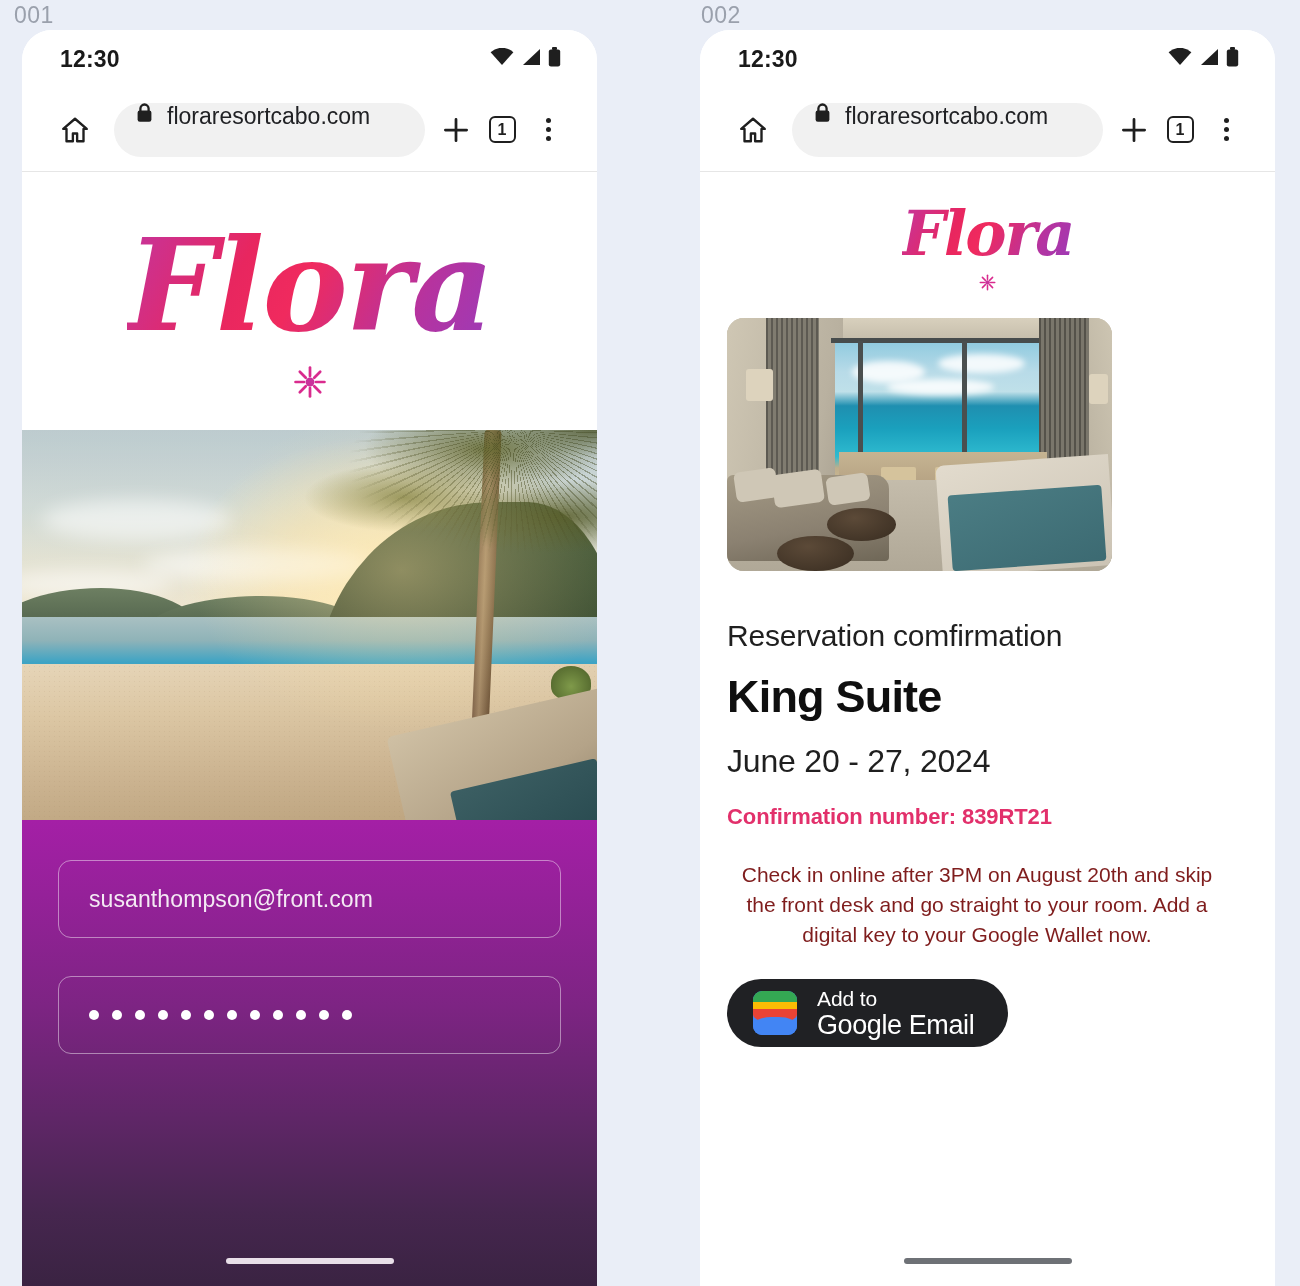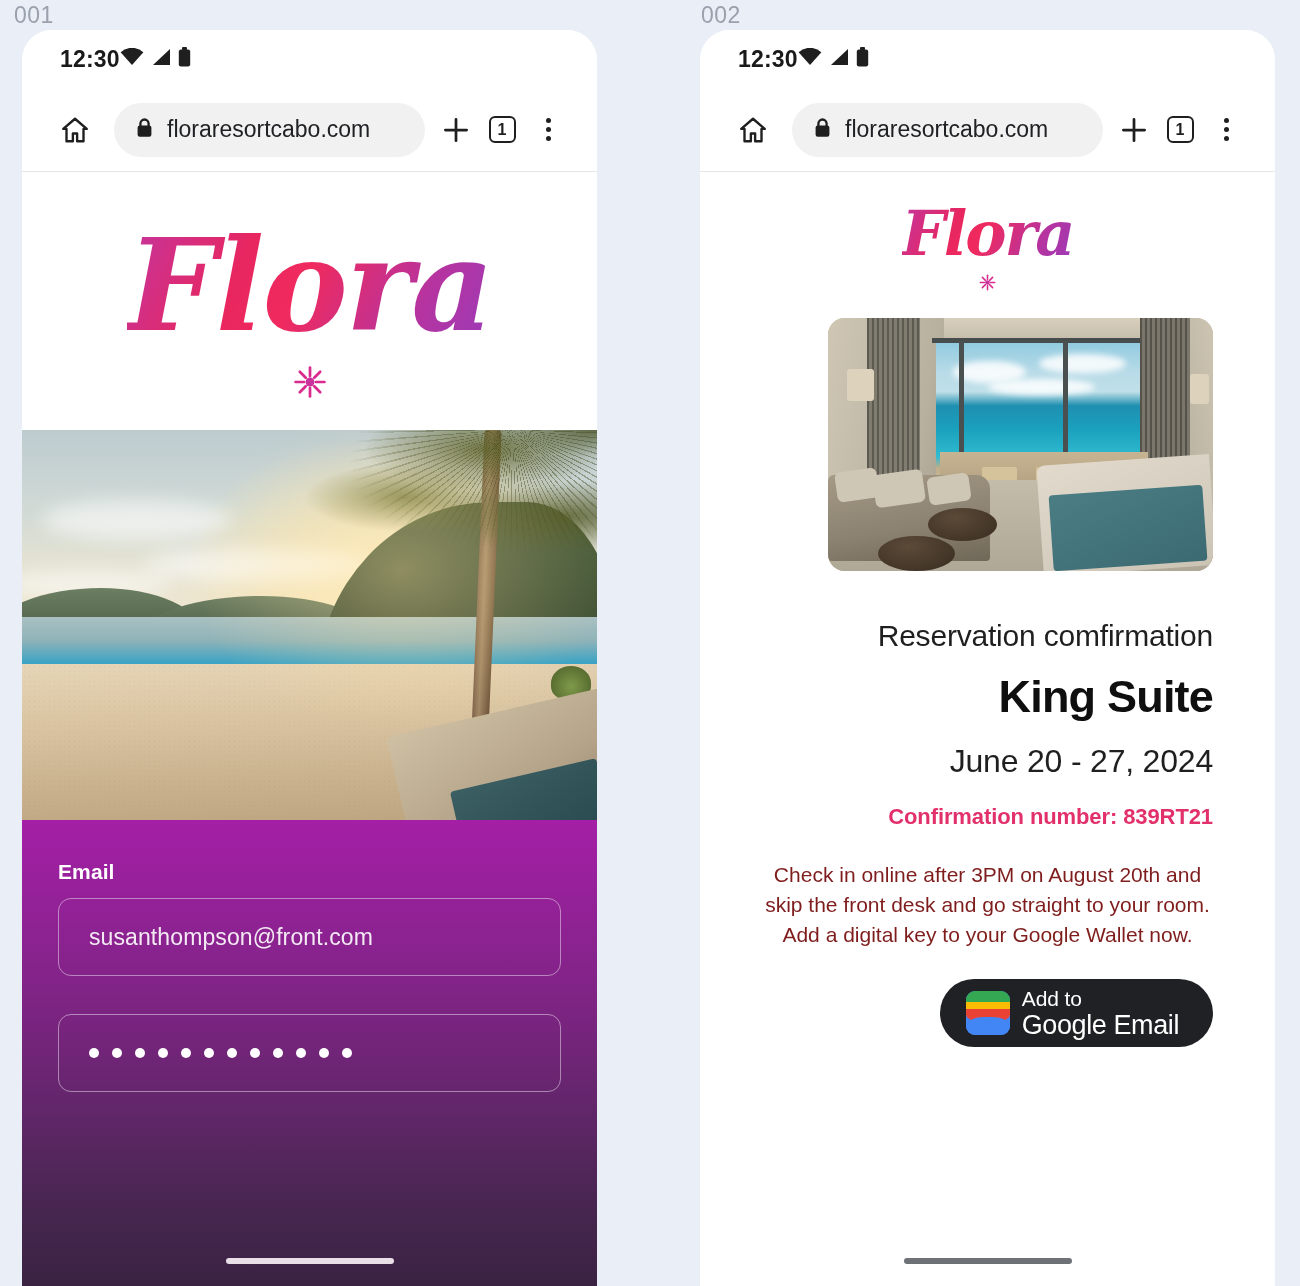--- a/index.html
+++ b/index.html
@@ -40,20 +40,21 @@
     overflow: hidden;
   }
   #phone-1 { left: 22px; top: 30px; }
   #phone-2 { left: 700px; top: 30px; }
 
   
   .status-bar {
     height: 58px;
     display: flex;
     align-items: center;
+    justify-content: space-between;
     padding: 0 36px 0 38px;
     background: #fff;
   }
   .status-time {
     font-size: 23px;
     font-weight: 600;
     color: #1a1a1a;
     letter-spacing: 0.2px;
   }
   .status-icons {
@@ -76,21 +77,21 @@
     width: 42px; height: 42px;
     display: flex; align-items: center; justify-content: center;
     flex: 0 0 auto;
   }
   .omnibox {
     flex: 1 1 auto;
     height: 54px;
     background: #f1f1f1;
     border-radius: 27px;
     display: flex;
-    align-items: center;
+    align-items: flex-start;
     padding: 0 22px;
     gap: 14px;
     margin-left: 18px;
     margin-right: 8px;
     min-width: 0;
   }
   .omnibox-url {
     font-size: 23px;
     color: #202124;
     white-space: nowrap;
@@ -289,24 +290,24 @@
     color: #f4eaf4;
     font-size: 23px;
     letter-spacing: 0.1px;
   }
   .pw-dots { display: flex; gap: 13px; align-items: center; }
   .pw-dots i { width: 10px; height: 10px; border-radius: 50%; background: #fff; display: block; }
 
   
   .confirm-page {
     background: #fff;
-    padding: 0 62px;
+    padding: 0 27px;
     display: flex;
     flex-direction: column;
-    align-items: flex-end;
+    align-items: flex-start;
   }
   .room-photo {
     width: 385px;
     height: 253px;
     border-radius: 17px;
     overflow: hidden;
     position: relative;
     background: #b5ad9c;
     margin-top: 6px;
   }
@@ -374,21 +375,21 @@
     margin-top: 30px;
     max-width: 500px;
   }
   .wallet-btn {
     margin-top: 30px;
     height: 68px;
     background: #202124;
     border-radius: 34px;
     display: flex;
     align-items: center;
-    gap: 12px;
+    gap: 20px;
     padding: 0 34px 0 26px;
     cursor: pointer;
   }
   .wallet-icon {
     width: 44px; height: 44px;
     border-radius: 9px;
     overflow: hidden;
     position: relative;
     background: #4285f4;
     flex: 0 0 auto;
@@ -515,21 +516,20 @@
         <div class="frond-mass"></div>
         <div class="frond-lines"></div>
         <div class="bush"></div>
         <div class="pool-edge"></div>
         <div class="pool-water"></div>
         <div class="photo-warm"></div>
       </div>
 
       <div class="signin-panel">
 
-        <div class="field-label">Email</div>
         <div class="field-box">
           <span class="field-value">susanthompson@front.com</span>
         </div>
 
         <div class="field-box">
           <span class="pw-dots" id="pw-dots">
               <i></i>
               <i></i>
               <i></i>
               <i></i>

